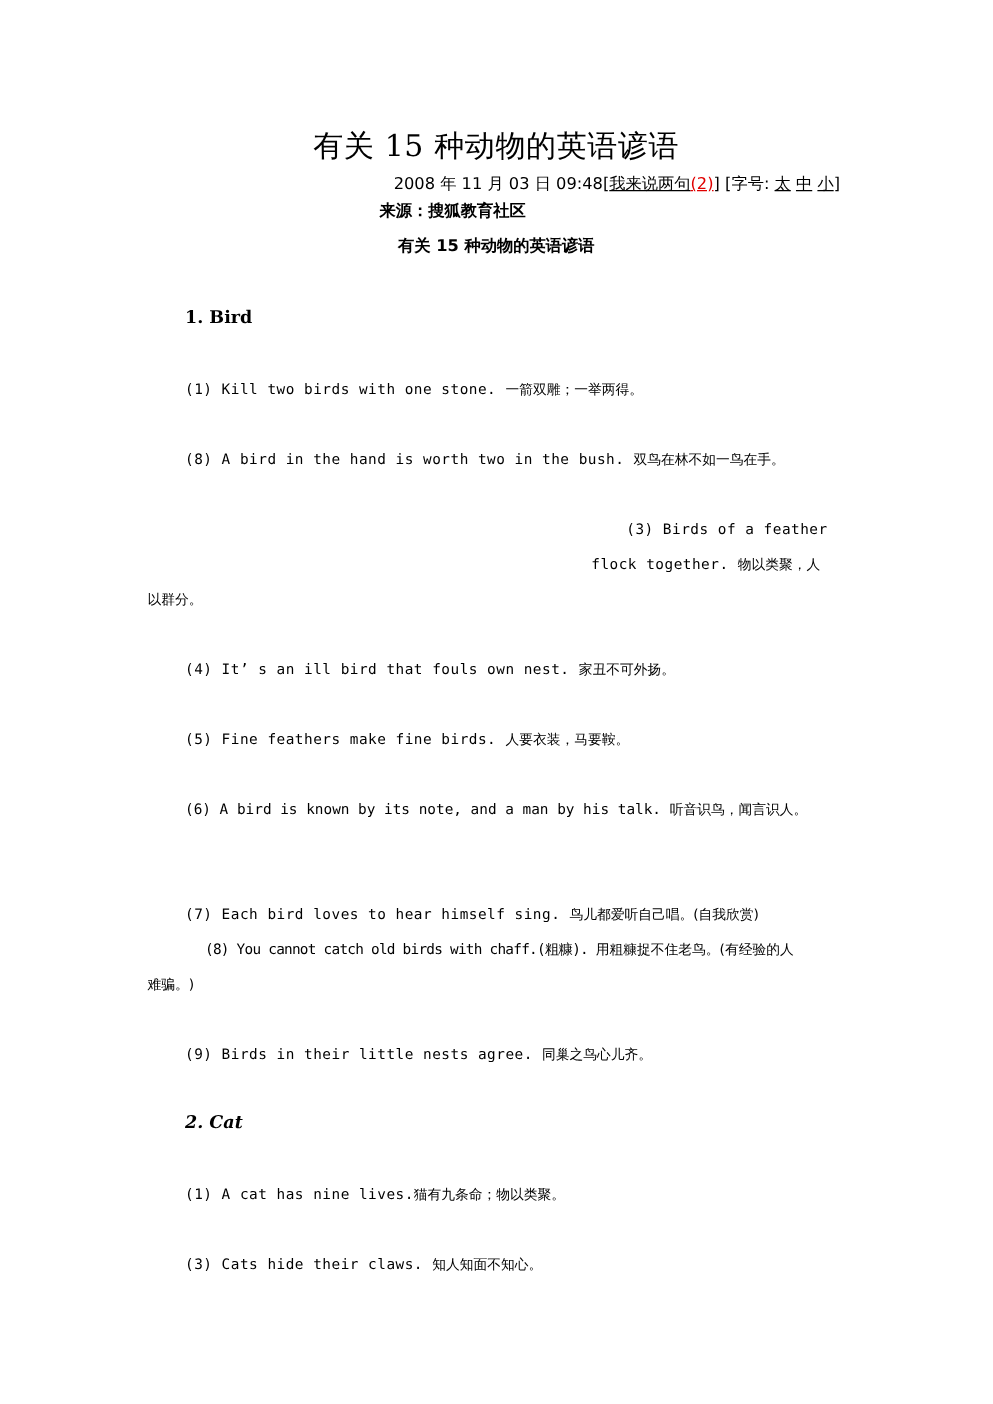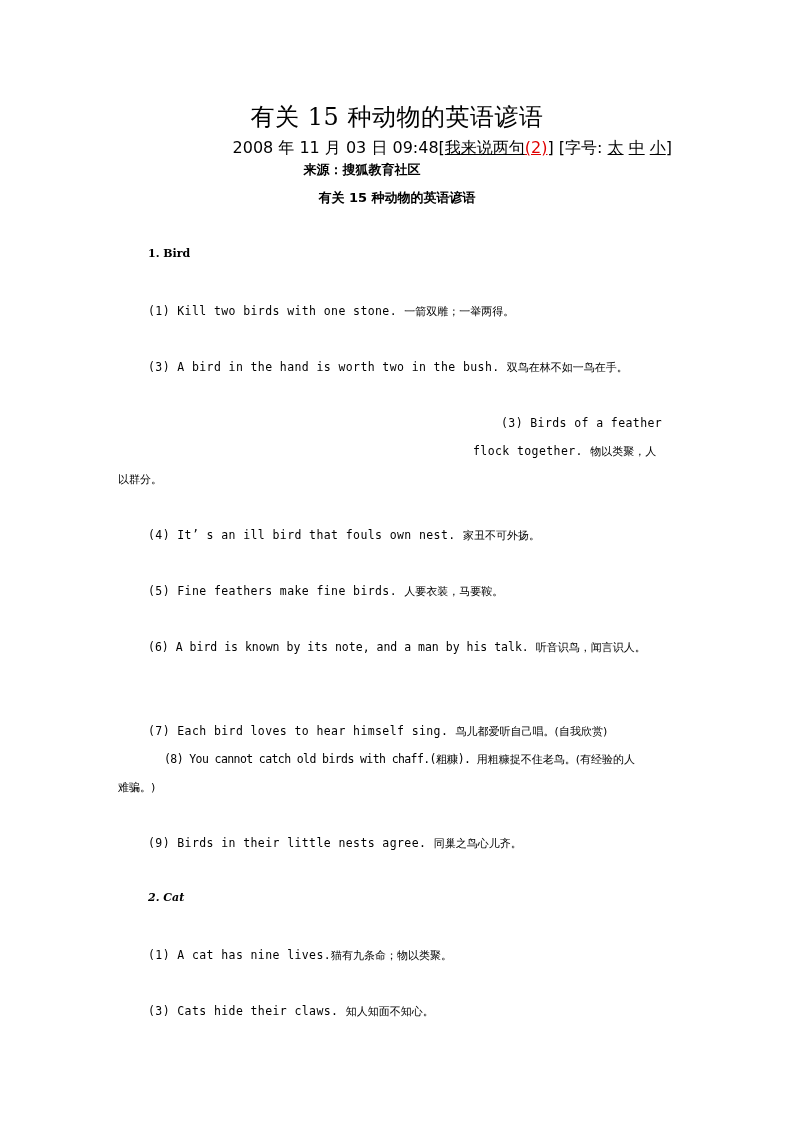--- a/index.html
+++ b/index.html
@@ -20,21 +20,21 @@
       left: 0; width: 794px; top: 100px;
       text-align: center;
       font-family: "DejaVu Serif", serif;
       font-size: 24px;
       line-height: 34px;
       letter-spacing: 0.5px;
     }
     .meta {
       right: 122px; top: 141px;
       font-family: "DejaVu Sans", sans-serif;
-      font-size: 16px;
+      font-size: 13px;
       line-height: 14px;
     }
     .meta a { color: #000; text-decoration: underline; }
     .meta .count { color: #e00000; text-decoration: underline; }
     .source {
       left: 0; width: 724px; top: 161px; text-align: center;
       font-size: 13px; font-weight: bold; line-height: 18px;
     }
     .subtitle {
       left: 0; width: 794px; top: 189px; text-align: center;
@@ -46,21 +46,21 @@
       letter-spacing: 0.4px;
     }
     .cn {
       font-family: "DejaVu Sans", sans-serif;
       font-size: 11px;
       letter-spacing: 0;
     }
     .heading {
       font-family: "DejaVu Serif", serif;
       font-weight: bold;
-      font-size: 11px;
+      font-size: 14px;
     }
     .line { line-height: 18px; }
   </style>
 </head>
 <body>
 
 <div>
 
   <div class="abs title">有关 15 种动物的英语谚语</div>
 
@@ -71,21 +71,21 @@
   <div class="abs source">来源：搜狐教育社区</div>
   <div class="abs subtitle">有关 15 种动物的英语谚语</div>
 
   <div class="abs heading line" style="left:148px; top:245px;">1. Bird</div>
 
   <div class="abs line" style="left:148px; top:301px;">
     <span class="mono">(1) Kill two birds with one stone. </span><span class="cn">一箭双雕；一举两得。</span>
   </div>
 
   <div class="abs line" style="left:148px; top:357px;">
-    <span class="mono">(3) A bird in the hand is worth two in the bush. </span><span class="cn">双鸟在林不如一鸟在手。</span>
+    <span class="mono">(8) A bird in the hand is worth two in the bush. </span><span class="cn">双鸟在林不如一鸟在手。</span>
   </div>
 
   <div class="abs line" style="left:501px; top:413px;">
     <span class="mono">(3) Birds of a feather</span>
   </div>
   <div class="abs line" style="left:473px; top:441px;">
     <span class="mono">flock together. </span><span class="cn">物以类聚，人</span>
   </div>
   <div class="abs line" style="left:118px; top:469px;">
     <span class="cn">以群分。</span>

